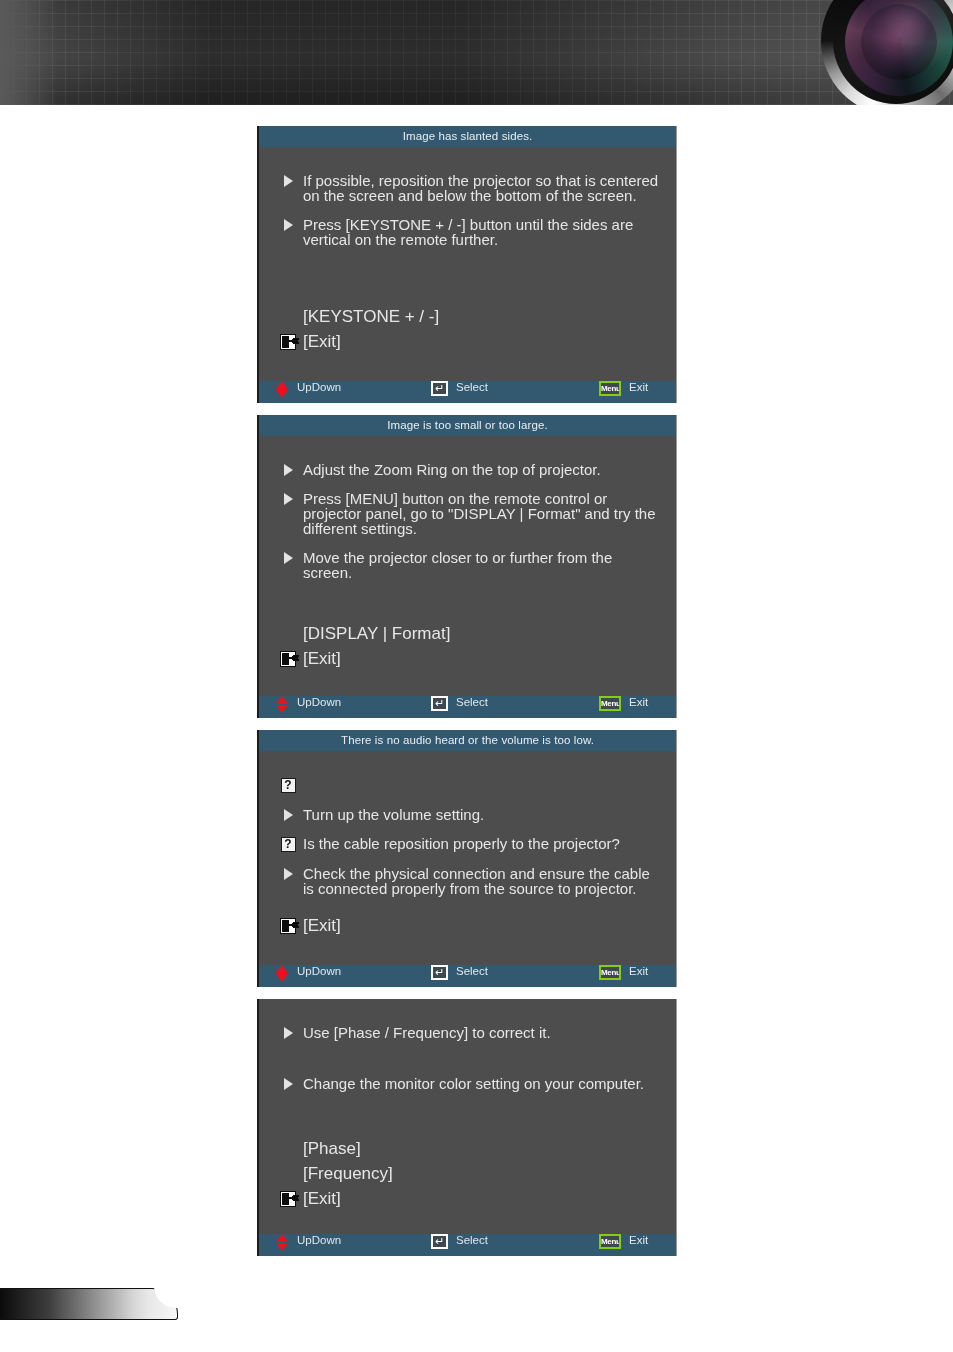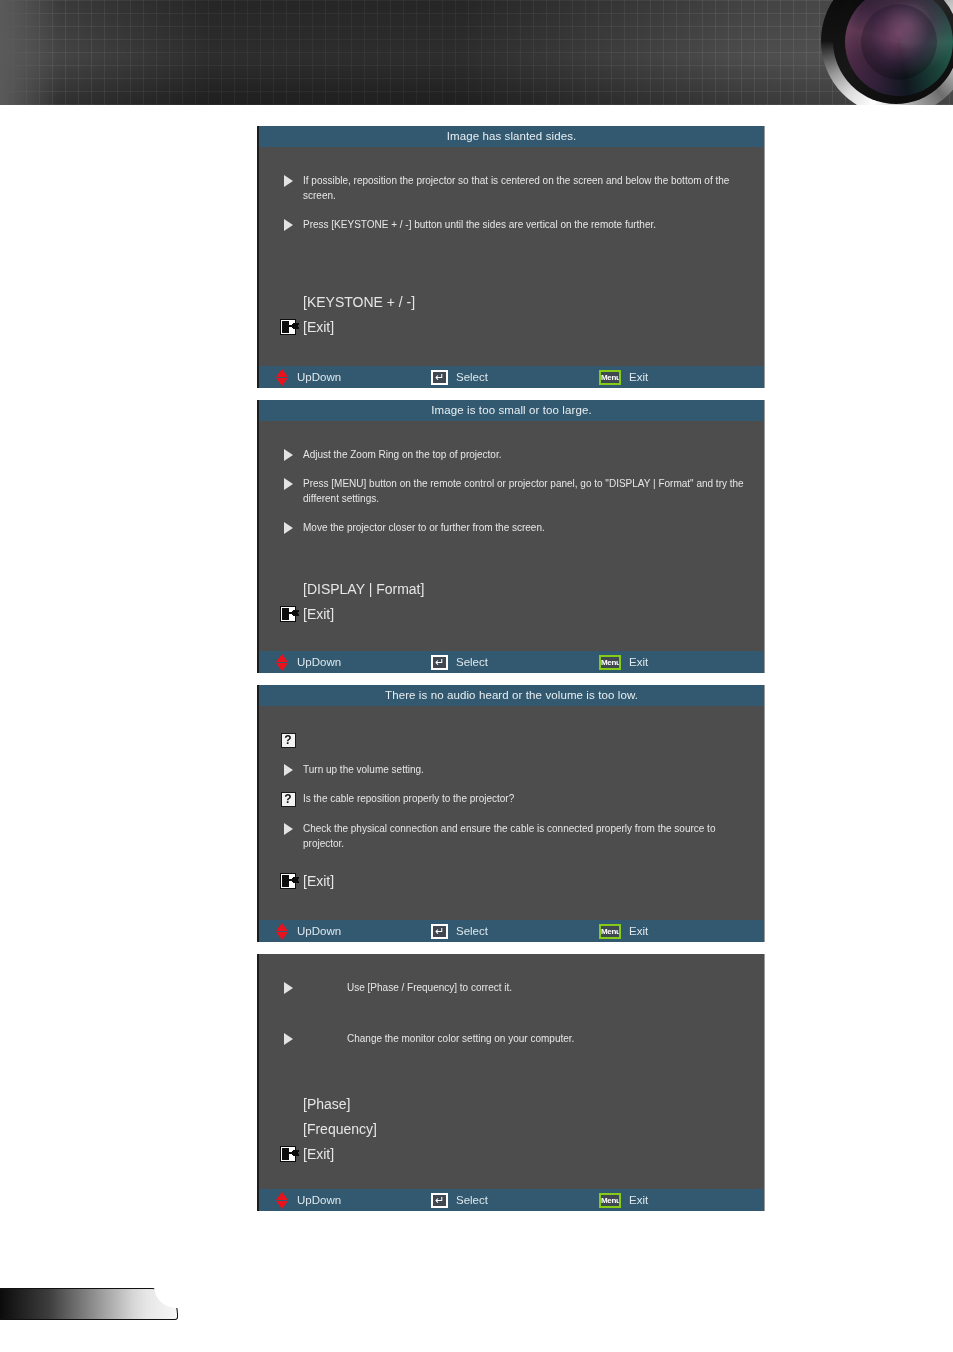--- a/index.html
+++ b/index.html
@@ -122,21 +122,21 @@
   }
 
   
   .panels {
     position: absolute;
     left: 257px;
     top: 126px;
     width: 524px;
   }
   .osd-panel {
-    width: 508px;
+    width: 420px;
     background: #4d4d4d;
     border-left: 2px solid #1d1d1d;
     border-right: 1px solid #9a9a9a;
     margin-bottom: 12px;
     position: relative;
   }
   .osd-title {
     height: 21px;
     line-height: 21px;
     background: #32596f;
@@ -150,21 +150,21 @@
     position: relative;
   }
   .osd-items {
     padding: 26px 14px 0 14px;
   }
   .osd-item {
     display: flex;
     align-items: flex-start;
     margin-bottom: 14px;
   }
-  .osd-item.gap-lg { margin-bottom: 36px; gap: 44px; }
+  .osd-item.gap-lg { margin-bottom: 36px; }
   .bullet-col {
     width: 30px;
     flex: 0 0 30px;
     display: flex;
     justify-content: center;
     padding-top: 1px;
   }
   .tri-icon {
     width: 0; height: 0;
     border-top: 6px solid transparent;
@@ -178,21 +178,21 @@
     border: 1px solid #1a1a1a;
     color: #111;
     font-size: 12px;
     font-weight: bold;
     line-height: 13px;
     text-align: center;
     font-family: "Liberation Sans", sans-serif;
   }
   .osd-text {
     color: #e6e6e6;
-    font-size: 10px;
+    font-size: 15px;
     line-height: 15px;
     flex: 1;
   }
 
   
   .osd-refs {
     padding: 0 14px 0 14px;
   }
   .ref-row {
     display: flex;
@@ -203,21 +203,21 @@
   .ref-icon-col {
     width: 30px;
     flex: 0 0 30px;
     display: flex;
     align-items: center;
     justify-content: flex-start;
     padding-left: 7px;
   }
   .ref-label {
     color: #e6e6e6;
-    font-size: 14px;
+    font-size: 17px;
     line-height: 14px;
   }
   
   .exit-icon {
     position: relative;
     width: 16px; height: 16px;
     background: #ffffff;
     border: 1px solid #0d0d0d;
   }
   .exit-icon::before {
@@ -241,21 +241,20 @@
   
   .osd-keybar {
     height: 22px;
     background: #32596f;
     display: flex;
     align-items: center;
     position: relative;
   }
   .key-group {
     display: flex;
-    align-items: center;
     height: 22px;
   }
   .key-group .key-label {
     color: #dfe7ec;
     font-size: 11.5px;
     margin-left: 8px;
   }
   .g-updown { margin-left: 17px; width: 155px; }
   .g-select { width: 168px; }
   .g-exit   { }

